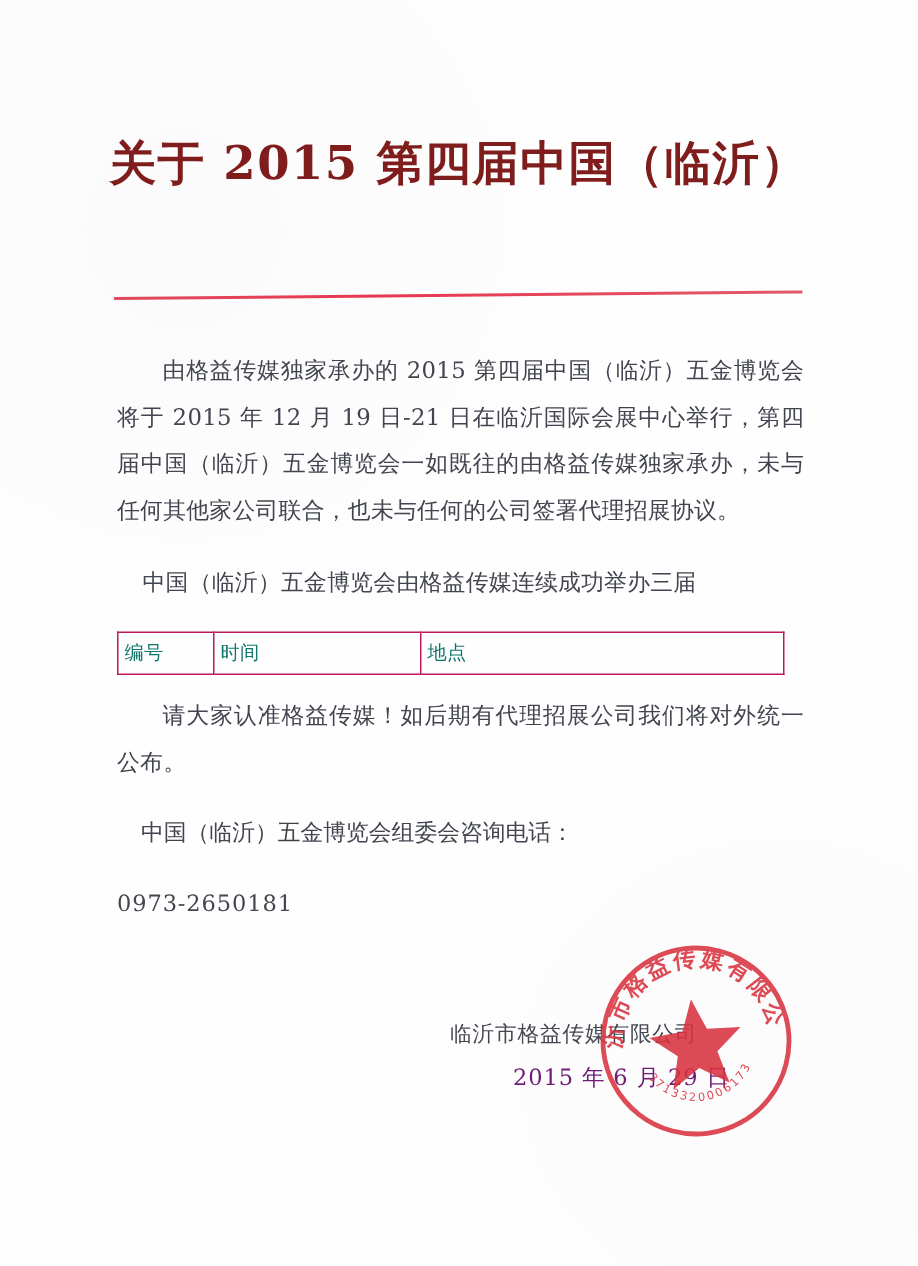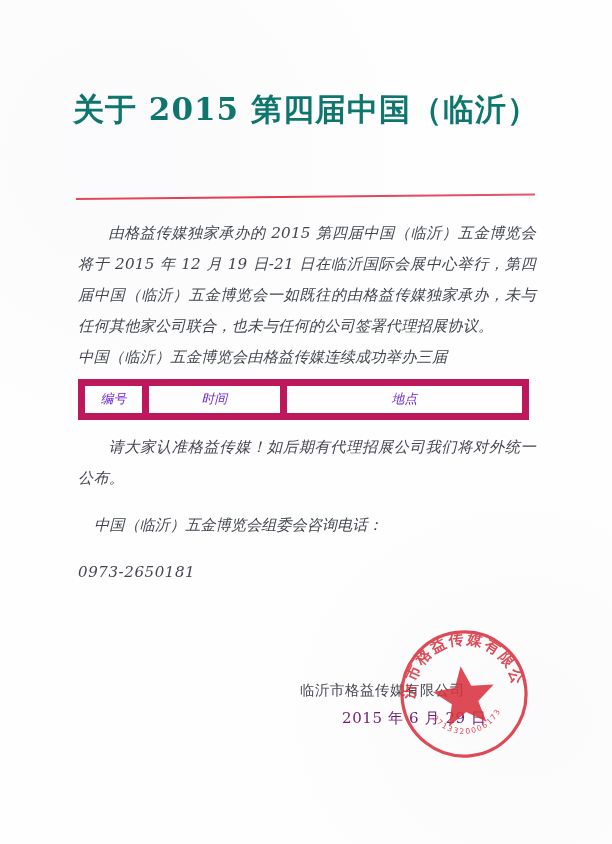--- a/index.html
+++ b/index.html
@@ -33,21 +33,21 @@
   }
 
   .title-block {
     position: absolute;
     left: 0;
     right: 0;
     top: 84px;
     text-align: center;
   }
   .title-line {
-    color: #0f766e;
+    color: #7f1d1d;
     font-family: "DejaVu Serif", "Liberation Serif", serif;
     font-weight: 700;
     font-size: 31px;
     letter-spacing: 1px;
     line-height: 50px;
     white-space: nowrap;
   }
 
   .rule {
     position: absolute;
@@ -56,59 +56,58 @@
     top: 198px;
     height: 2px;
     background: linear-gradient(to right, #e04a5e, #e8374e 40%, #e05a6a);
     transform: rotate(-0.55deg);
     transform-origin: left center;
   }
 
   .body-area {
     position: absolute;
     left: 78px;
-    top: 218px;
+    top: 232px;
     width: 458px;
-    font-style: italic;
   }
 
   .para {
     font-size: 15.2px;
     line-height: 31px;
     text-align: justify;
     text-align-last: left;
     letter-spacing: 0.2px;
     color: #42454f;
     margin: 0;
   }
   .para.indent { text-indent: 2em; }
 
   .lead-line {
     font-size: 15.2px;
     line-height: 31px;
     color: #42454f;
     letter-spacing: 0.2px;
-    margin: 0;
+    margin: 17px;
     white-space: nowrap;
   }
 
   table.history {
     border-collapse: collapse;
     width: 444px;
     margin: 6px 0 0 0;
     table-layout: fixed;
   }
   table.history td, table.history th {
-    border: 7px solid #be185d;
+    border: 1px solid #be185d;
     font-weight: normal;
     font-size: 12.4px;
-    color: #6d28d9;
+    color: #0f766e;
     height: 27px;
     padding: 0 4px;
-    text-align: center;
+    text-align: left;
     letter-spacing: 0.2px;
     white-space: nowrap;
   }
   table.history th { font-size: 12.8px; }
   col.c-no   { width: 64px; }
   col.c-time { width: 138px; }
   col.c-loc  { width: 242px; }
 
   .after-table { margin-top: 12px; }
 

